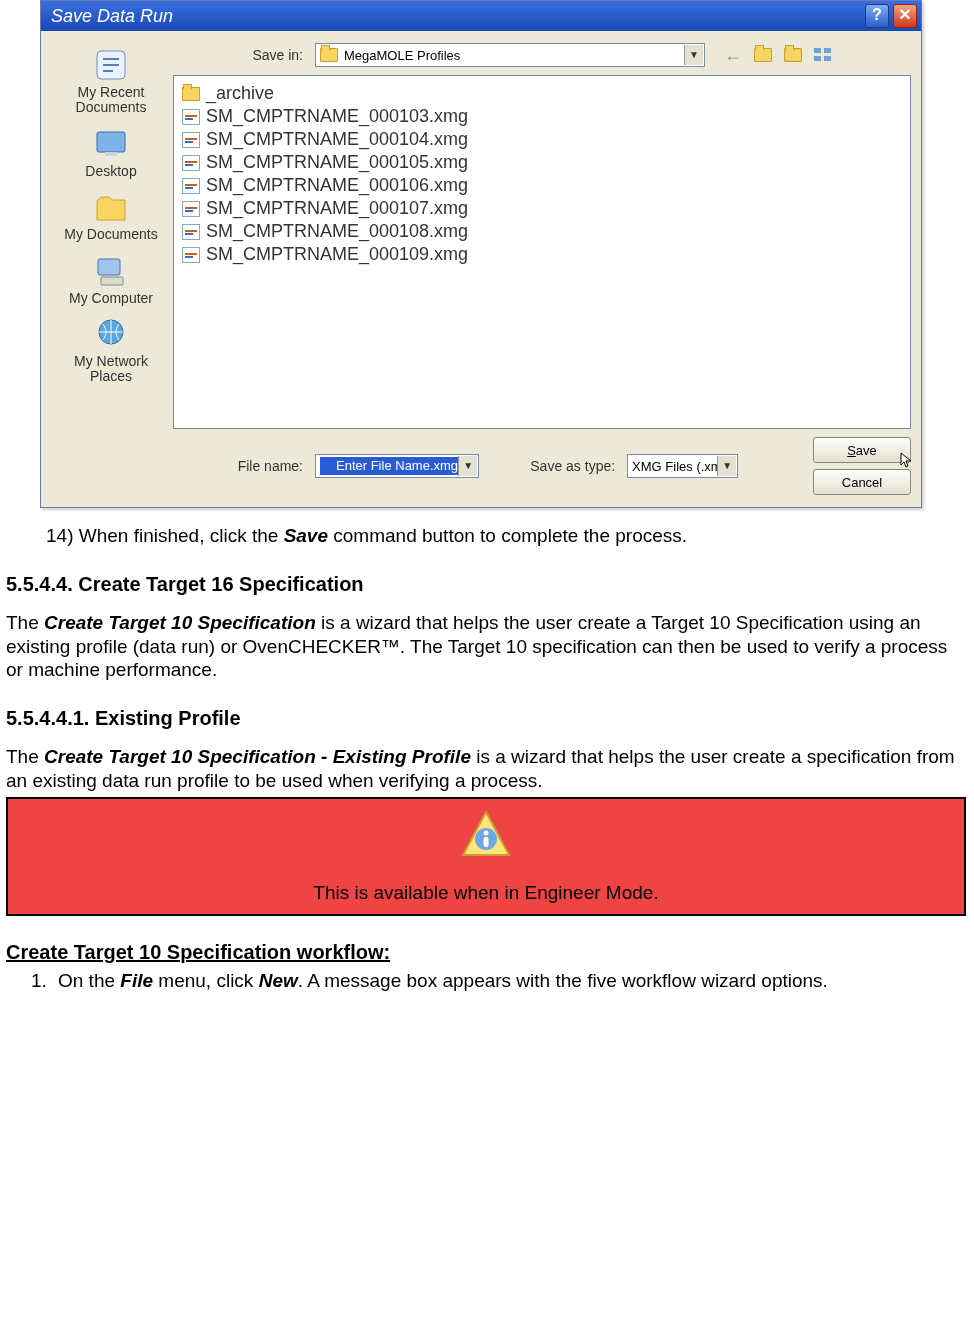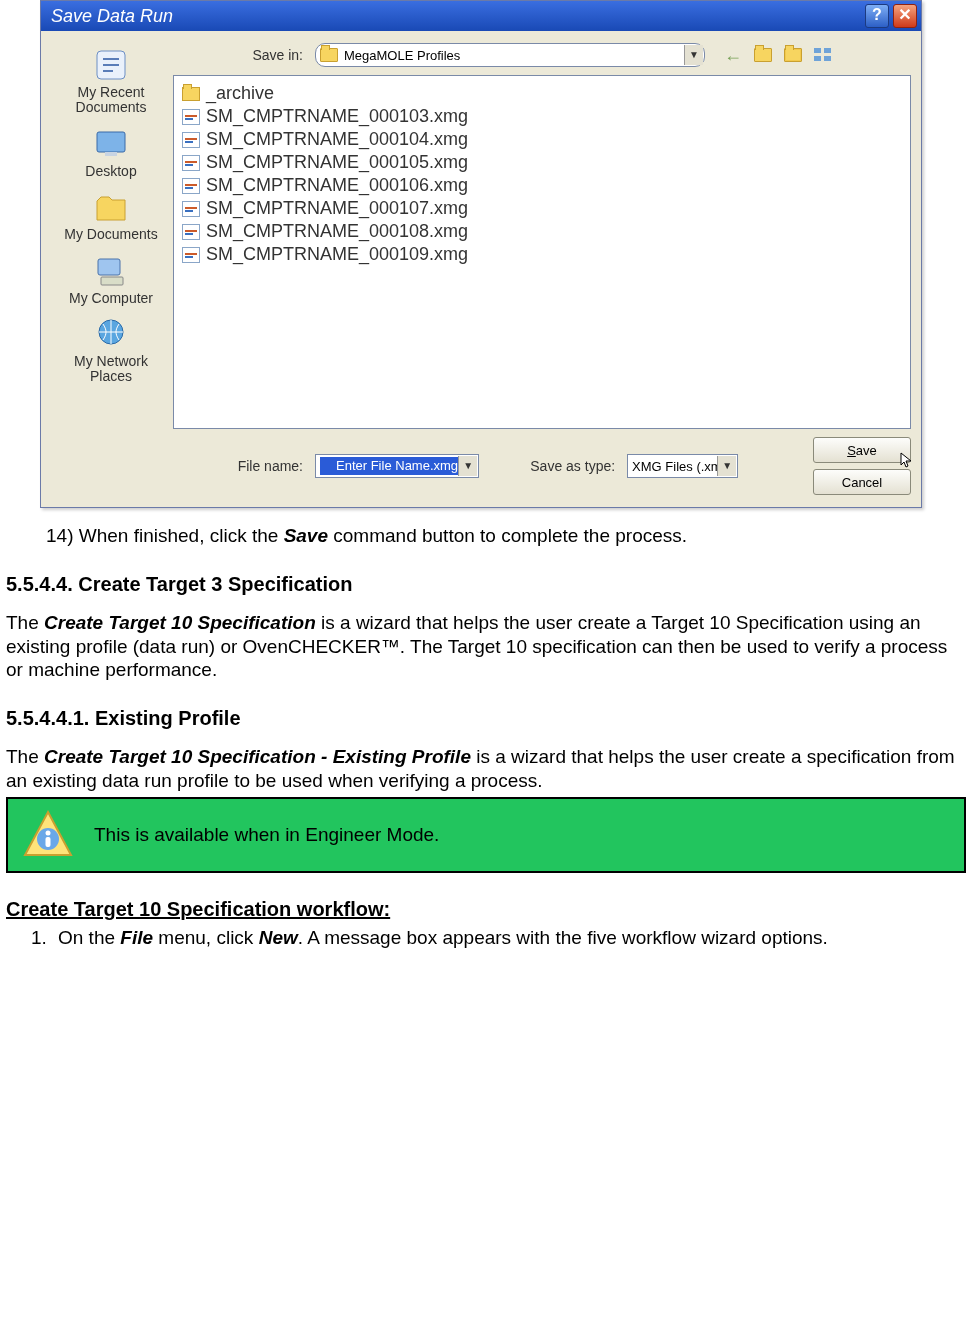--- a/index.html
+++ b/index.html
@@ -167,25 +167,26 @@
   .picon svg { width:100%; height:100%; }
 
   
   .doc { padding: 6px 8px 0 6px; font-size: 19px; line-height: 1.25; }
   .step14 { margin: 10px 0 0 40px; text-indent:-36px; padding-left:36px;}
   h3.sec { font-size: 20px; font-weight: bold; margin: 24px 0 8px 0; }
   .para { margin: 14px 0 0 0; }
   .notebox {
     margin: 4px 0 0 0;
     border: 2px solid #000;
-    background: #22c55e;
+    background: #ef4444;
     display: flex;
     align-items: center;
     padding: 10px 14px;
     gap: 20px;
+    flex-direction: column;
   }
   .notebox .warn {
     width: 52px; height: 52px;
   }
   .workflow-head { font-size: 20px; font-weight: bold; text-decoration: underline; margin-top: 24px;}
   ol.steps { margin: 4px 0 4px 46px; padding:0; }
   ol.steps li { margin: 2px 0; padding-left:6px; }
   .ibold { font-weight: bold; font-style: italic; }
 </style>
 </head>
@@ -245,21 +246,21 @@
                   <path d="M8 16h24M20 4v24M12 8c4 6 4 10 0 16M28 8c-4 6-4 10 0 16" stroke="#fff" stroke-width="1" fill="none"></path>
                 </svg>
             </div>
             <div class="plabel">My Network Places</div>
           </div>
         </div>
 
         <div class="rightcol">
           <div class="row">
             <label>Save in:</label>
-            <div class="combo" style="max-width:380px;border-radius:10px;">
+            <div class="combo" style="max-width:380px;">
               <span class="folder-mini" style="margin-right:6px;"></span>
               <span>MegaMOLE Profiles</span>
               <span class="arrow">▼</span>
             </div>
             <div class="toolbar-icons">
               <div class="ticon" style="color:#7aa25a;font-size:18px;">←</div>
               <div class="ticon">
                   <span class="folder-mini"></span>
                 </div>
               <div class="ticon">
@@ -344,21 +345,21 @@
       </div>
     </div>
   </div>
 
   <div class="doc">
     <p class="step14">
       <span>14)</span>
       <span>When finished, click the </span><span class="ibold">Save</span><span> command button to complete the process.</span>
     </p>
 
-    <h3 class="sec">5.5.4.4. Create Target 3 Specification</h3>
+    <h3 class="sec">5.5.4.4. Create Target 16 Specification</h3>
 
     <p class="para">
       <span>The </span><span class="ibold">Create Target 10 Specification</span><span> is a wizard that helps the user create a Target 10 Specification using an existing profile (data run) or OvenCHECKER™. The Target 10 specification can then be used to verify a process or machine performance.</span>
     </p>
 
     <h3 class="sec">5.5.4.4.1. Existing Profile</h3>
 
     <p class="para">
       <span>The </span><span class="ibold">Create Target 10 Specification - Existing Profile</span><span> is a wizard that helps the user create a specification from an existing data run profile to be used when verifying a process.</span>
     </p>

